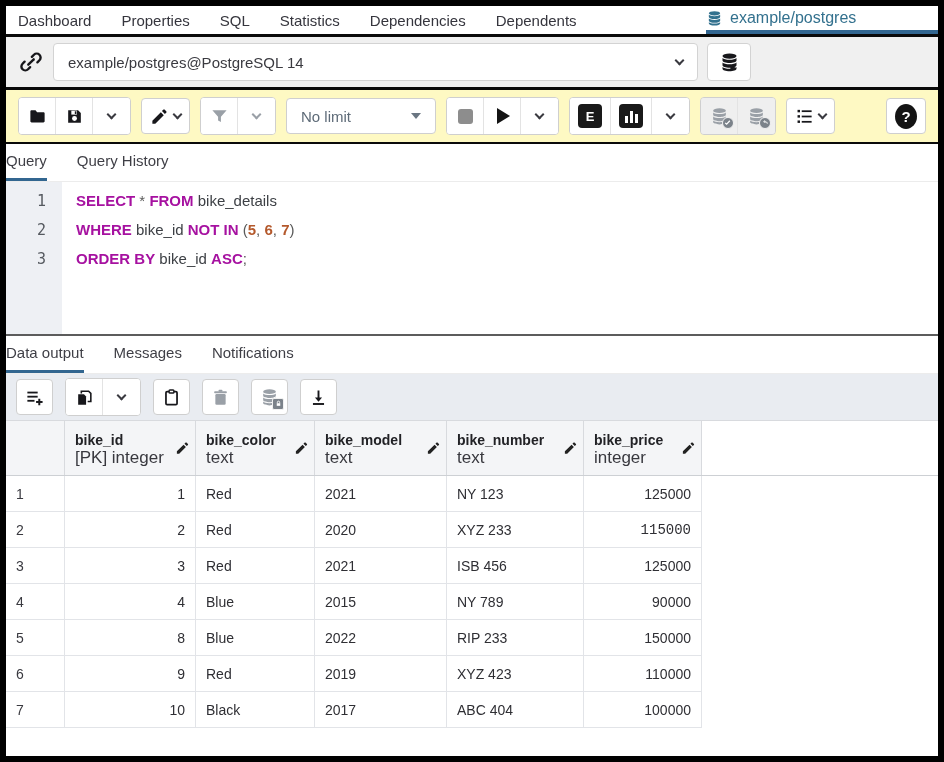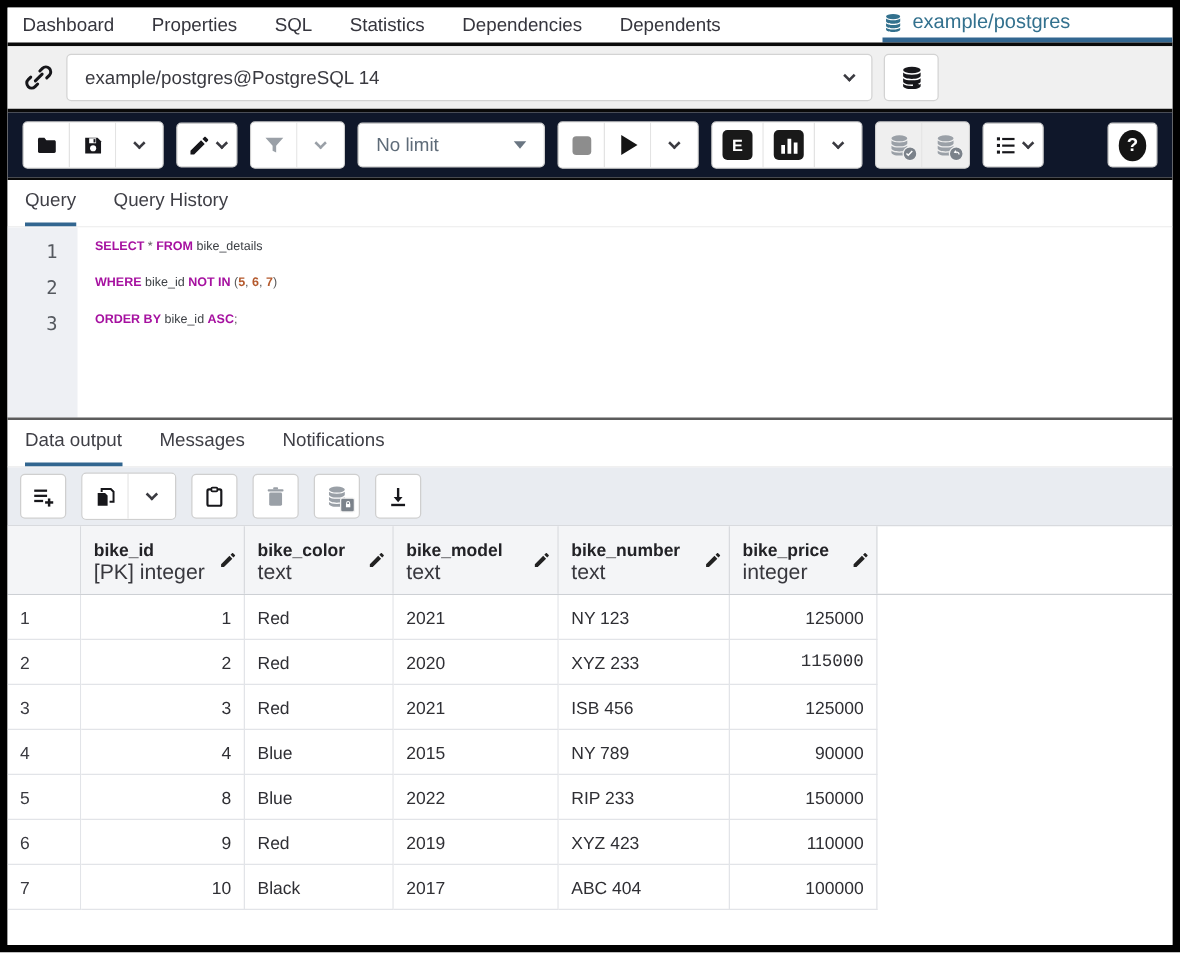--- a/index.html
+++ b/index.html
@@ -22,21 +22,21 @@
   .connbar{height:50px;background:#f0f0f0;display:flex;align-items:center;padding:0 12px;gap:9px;flex:none;}
   .conn-ic{width:26px;height:26px;color:#16161a;flex:none;}
   .conn-select{width:645px;height:38px;background:#fff;border:1px solid #d3d3d3;border-radius:4px;
     display:flex;align-items:center;justify-content:space-between;padding:0 14px;font-size:15px;color:#3a3a40;}
   .chev{display:inline-block;width:7px;height:7px;border-right:2px solid #3a3a40;border-bottom:2px solid #3a3a40;
     transform:rotate(45deg);margin-top:-4px;}
   .conn-newbtn{width:44px;height:38px;background:#fff;border:1px solid #d3d3d3;border-radius:4px;
     display:flex;align-items:center;justify-content:center;}
 
   
-  .toolbar{height:52px;background:#0f172a;display:flex;align-items:center;padding:0 12px;gap:10px;flex:none;}
+  .toolbar{height:52px;background:#fef9c3;display:flex;align-items:center;padding:0 12px;gap:10px;flex:none;}
   .btn-group{display:flex;background:#fff;border:1px solid #cfcfcf;border-radius:4px;overflow:hidden;flex:none;}
   .tbtn{height:36px;min-width:37px;display:flex;align-items:center;justify-content:center;background:#fff;padding:0 8px;gap:5px;}
   .btn-group .tbtn{border-right:1px solid #e3e3e3;}
   .btn-group .tbtn:last-child{border-right:none;}
   .tbtn.alone{border:1px solid #cfcfcf;border-radius:4px;flex:none;}
   .tbtn svg{width:19px;height:19px;color:#17171b;}
   .tbtn.dis svg{color:#9aa0a7;}
   .tbtn.dis .chev{border-color:#9aa0a7;}
   .graybg{background:#efefef;}
   .limit-select{width:150px;height:36px;background:#fff;border:1px solid #cfcfcf;border-radius:4px;flex:none;
@@ -51,32 +51,32 @@
   .bars i:nth-child(1){height:7px;} .bars i:nth-child(2){height:12px;} .bars i:nth-child(3){height:9px;}
   .badge-wrap{position:relative;display:flex;}
   .badge{position:absolute;right:-5px;bottom:-3px;width:12px;height:12px;border-radius:50%;background:#7b828a;
     border:1.5px solid #f1f1f1;display:flex;align-items:center;justify-content:center;}
   .badge svg{width:7px;height:7px;color:#fff;}
   .help-btn{margin-left:auto;width:40px;}
   .circle-q{width:25px;height:25px;border-radius:50%;background:#141414;color:#fff;font-size:15px;font-weight:bold;
     display:flex;align-items:center;justify-content:center;}
 
   
-  .panel-tabs{height:38px;display:flex;align-items:flex-end;padding-left:14px;gap:30px;background:#fff;
+  .panel-tabs{height:38px;display:flex;align-items:flex-end;gap:30px;background:#fff;
     border-bottom:1px solid #ececec;flex:none;}
   .panel-tab{font-size:15px;color:#3f3f46;padding-bottom:9px;border-bottom:3px solid transparent;white-space:nowrap;}
   .panel-tab.active{border-bottom-color:var(--accent);}
 
   
   .editor{height:152px;display:flex;background:#fff;flex:none;}
   .gutter{width:56px;background:#eef0f4;flex:none;padding-top:10px;}
   .line-num{height:29px;text-align:right;padding-right:16px;font-family:"DejaVu Sans Mono",monospace;
     font-size:15px;color:#55595f;}
   .code{flex:1;padding:10px 0 0 14px;}
-  .code-line{height:29px;font-family:"DejaVu Sans Mono",monospace;font-size:10px;white-space:pre;}
+  .code-line{height:29px;font-family:"DejaVu Sans Mono",monospace;font-size:15px;white-space:pre;}
   .tok-keyword{color:var(--kw);font-weight:bold;}
   .tok-number{color:var(--num);font-weight:bold;}
   .tok-ident{color:#3d4045;}
   .tok-punct{color:#5a5a5a;}
   .tok-operator{color:#5a5a5a;}
 
   
   .outbar{height:46px;background:#e9ecf1;display:flex;align-items:center;padding:0 10px;gap:12px;flex:none;}
   .outbar .tbtn{height:36px;}
 

